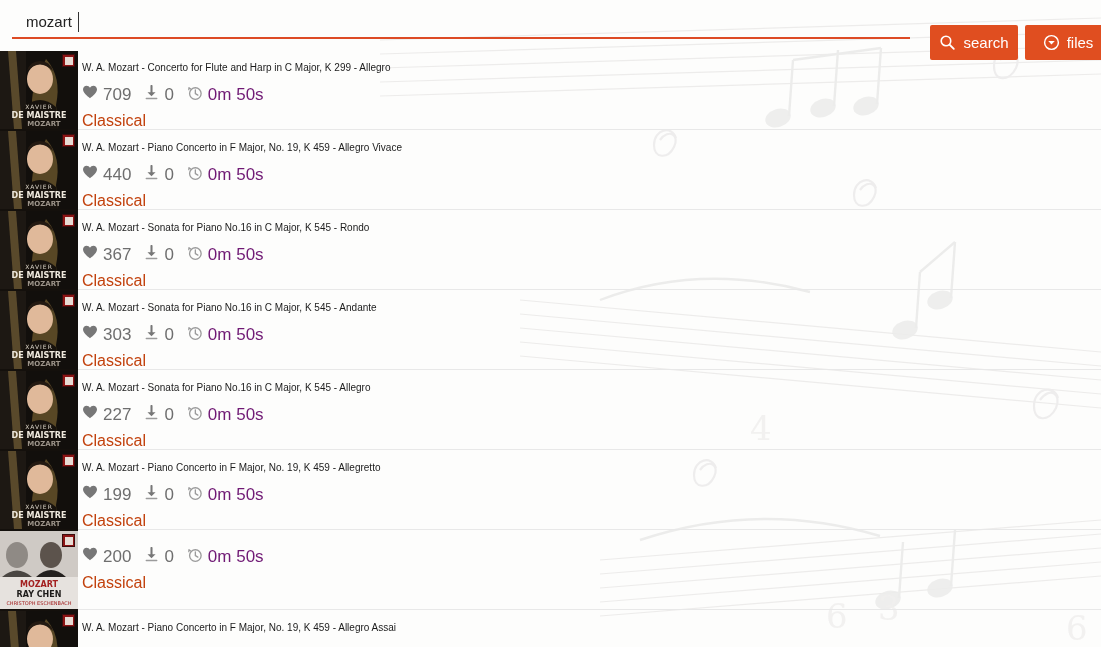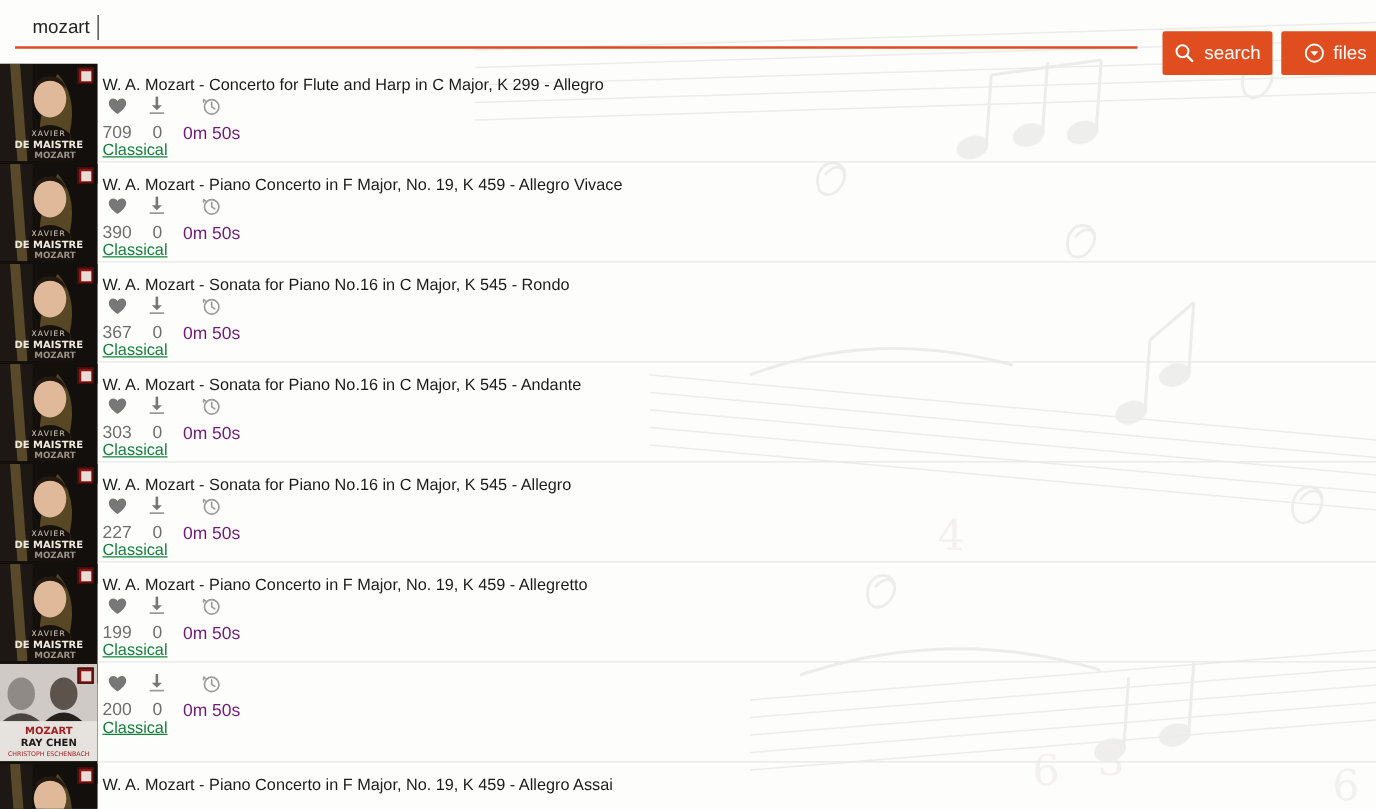--- a/index.html
+++ b/index.html
@@ -118,49 +118,47 @@
     width: 8px; height: 8px;
     background: #e8dcd4;
   }
 
   .row-body {
     flex: 1 1 auto;
     padding: 9px 0 0 4px;
     min-width: 0;
   }
   .title {
-    font-size: 13px;
+    font-size: 10px;
     color: #1b1b1b;
     line-height: 18px;
     white-space: nowrap;
   }
   .meta {
     display: flex;
     align-items: center;
     margin-top: 9px;
     height: 18px;
     gap: 0;
   }
   .meta .stat {
     display: inline-flex;
-    align-items: center;
+    align-items: flex-start;
     gap: 5px;
     margin-right: 13px;
     color: #7a7a7a;
-    font-size: 14px;
-    flex-direction: column;
+    font-size: 17px;
   }
   .meta .stat.likes { color: #6e6e6e; }
   .meta .stat.dl    { color: #6e6e6e; }
   .meta .stat.dur   { color: #701a75; }
   .genre {
     margin-top: 8px;
-    font-size: 13px;
-    color: #15803d;
-    text-decoration: underline;
+    font-size: 16px;
+    color: #c2410c;
   }
 
   .icon { display: inline-block; vertical-align: middle; }
   .icon svg { display: block; }
 </style>
 </head>
 <body>
 
 <svg id="bg-watermark" viewBox="0 0 1101 647" preserveAspectRatio="none" aria-hidden="true">
   <g stroke="#edeceb" stroke-width="1.2" fill="none">
@@ -314,21 +312,21 @@
       </div>
       <div class="row-body">
         <div class="title">W. A. Mozart - Piano Concerto in F Major, No. 19, K 459 - Allegro Vivace</div>
         <div class="meta">
           <span class="stat likes">
             <span class="icon">
               <svg width="16" height="14" viewBox="0 0 20 18">
                 <path d="M10 17 C10 17 1 11.2 1 5.9 C1 2.9 3.2 1 5.6 1 C7.5 1 9.2 2.1 10 3.6 C10.8 2.1 12.5 1 14.4 1 C16.8 1 19 2.9 19 5.9 C19 11.2 10 17 10 17 Z" fill="#777777"></path>
               </svg>
             </span>
-            <span>390</span>
+            <span>440</span>
           </span>
           <span class="stat dl">
             <span class="icon">
               <svg width="15" height="15" viewBox="0 0 16 16">
                 <path d="M8 1 L8 8.6" stroke="#777777" stroke-width="2.2" stroke-linecap="round"></path>
                 <path d="M3.7 7.6 L8 12 L12.3 7.6 Z" fill="#777777"></path>
                 <path d="M2.4 14.4 L13.6 14.4" stroke="#9b9b9b" stroke-width="1.4" stroke-linecap="round"></path>
               </svg>
             </span>
             <span>0</span>

